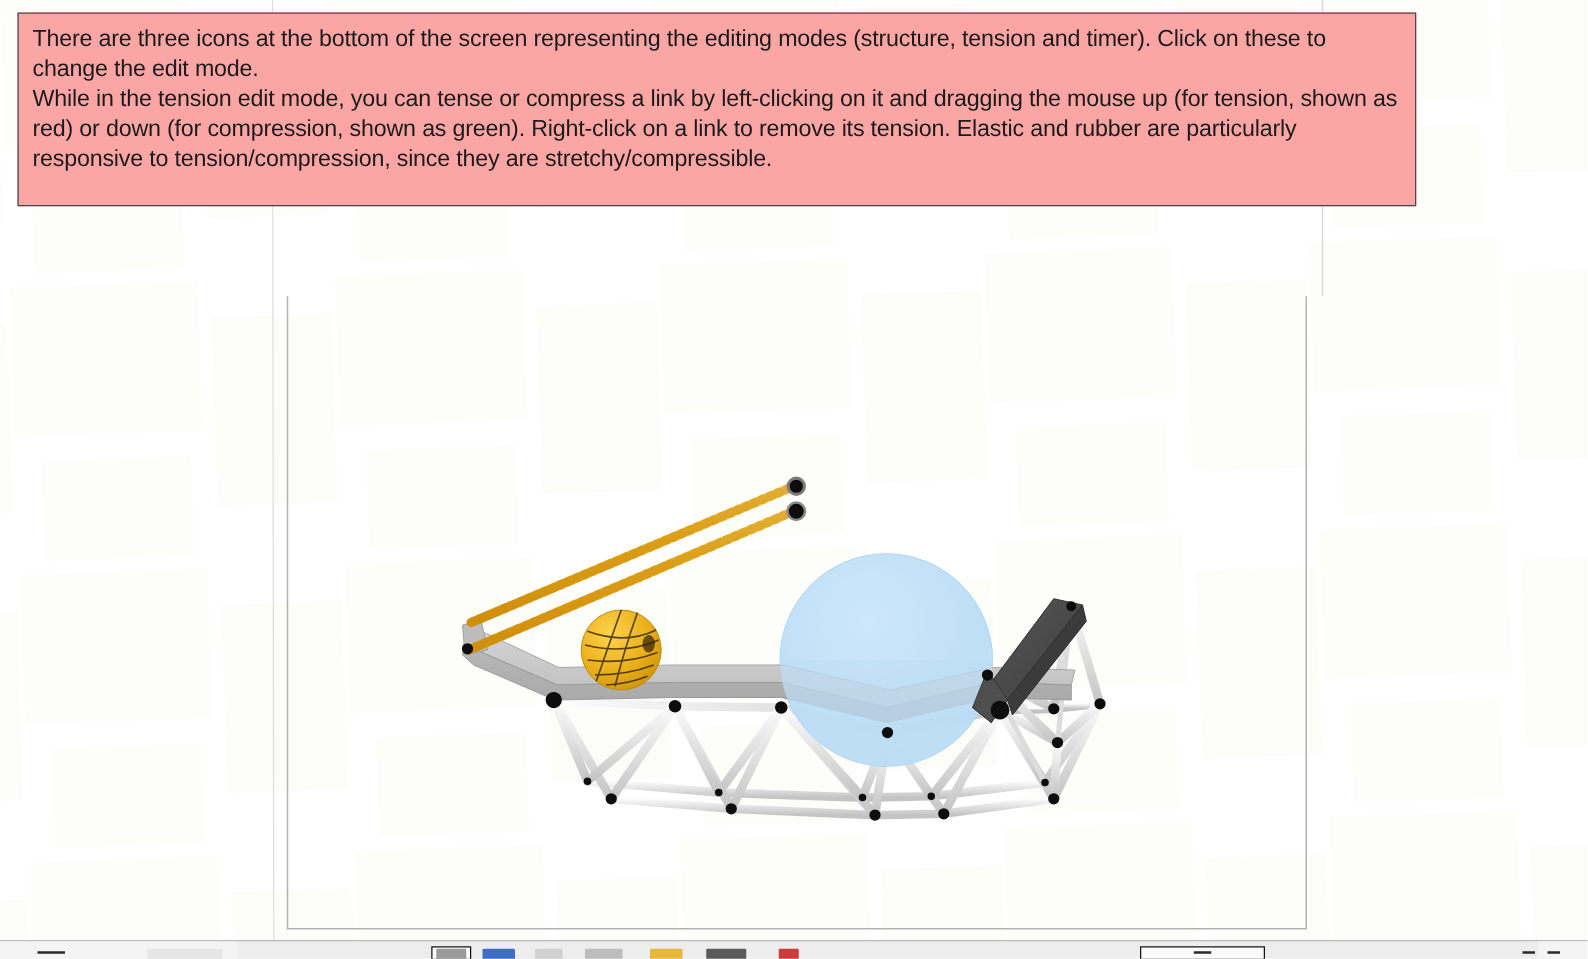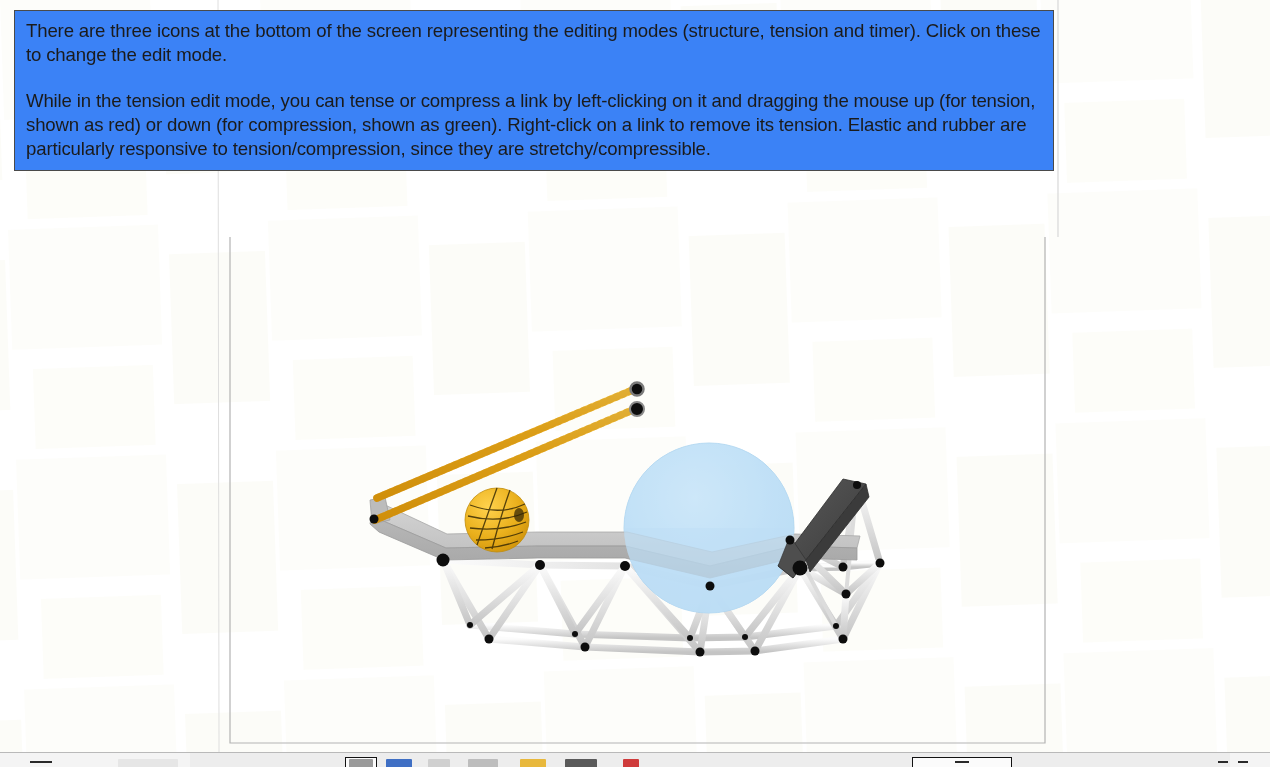--- a/index.html
+++ b/index.html
@@ -27,36 +27,36 @@
     background: #ffffff;
     overflow: hidden;
   }
   #scene-svg { position: absolute; left: 0; top: 0; }
 
   
   #instruction-panel {
     position: absolute;
     left: 14px;
     top: 10px;
-    width: 1040px;
+    width: 1119px;
     box-sizing: border-box;
-    background: #3b82f6;
+    background: #fca5a5;
     border: 1px solid #4a4a4a;
-    padding: 8px 11px 9px 11px;
+    padding: 8px 11px 25px 11px;
     z-index: 30;
   }
   .para {
     font-size: 18.6px;
     line-height: 24px;
     color: #1b1b1b;
     letter-spacing: -0.15px;
     margin: 0;
     font-family: "Liberation Sans", sans-serif;
   }
-  .para + .para { margin-top: 22px; }
+  .para + .para { }
 
   
   #toolbar {
     position: absolute;
     left: 0;
     top: 752px;
     width: 1270px;
     height: 15px;
     background: #ededed;
     border-top: 1px solid #b9b9b9;

